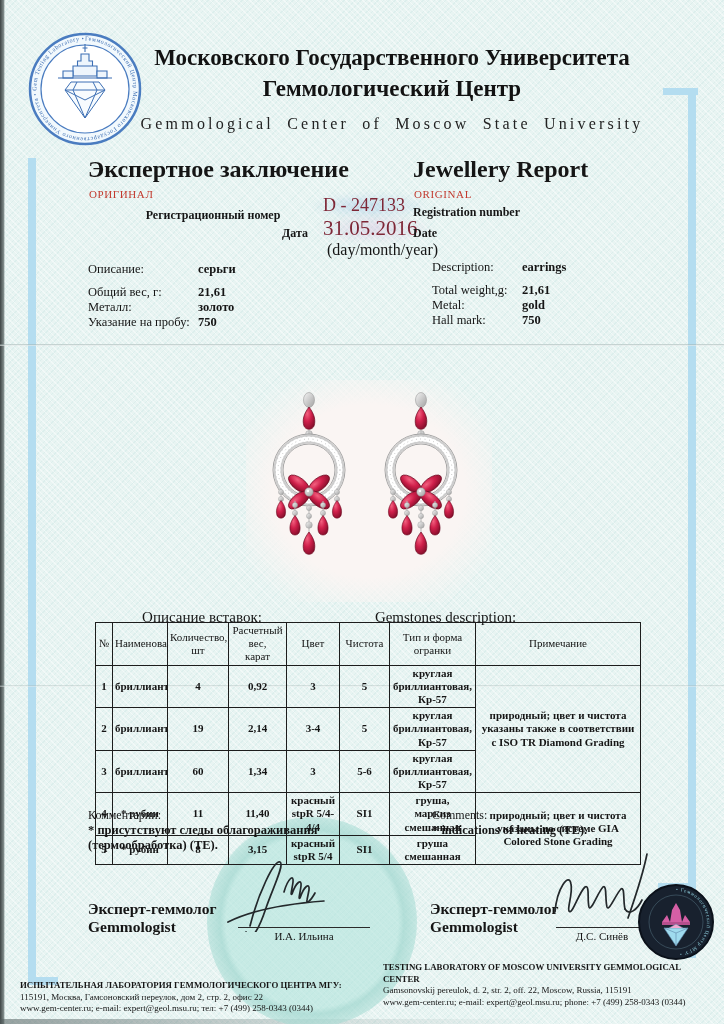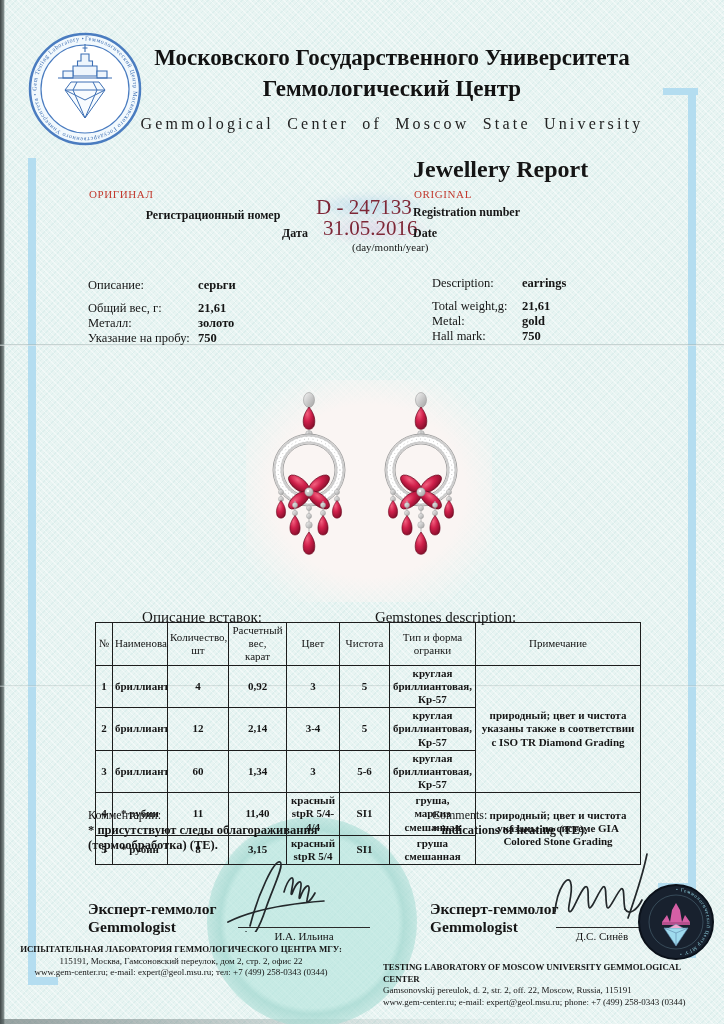--- a/index.html
+++ b/index.html
@@ -36,29 +36,29 @@
   
   .title-ru{left:88px;top:156px;font-size:24px;font-weight:bold;}
   .title-en{left:413px;top:156px;font-size:24px;font-weight:bold;}
   .copy{font-size:11px;color:#c23a2e;letter-spacing:.6px;}
   .copy-ru{left:89px;top:188px;}
   .copy-en{left:414px;top:188px;}
   .reg-smear1{left:308px;top:193px;width:122px;height:26px;background:radial-gradient(ellipse,rgba(140,185,225,.4),transparent 72%);filter:blur(3px);}
   .reg-smear2{left:315px;top:214px;width:118px;height:30px;background:radial-gradient(ellipse,rgba(205,170,215,.35),transparent 72%);filter:blur(3px);}
   .reg-label-ru{left:118px;top:208px;width:190px;text-align:center;font-size:12px;font-weight:bold;}
   .date-label-ru{left:118px;top:226px;width:190px;text-align:right;font-size:12px;font-weight:bold;}
-  .reg-value{left:316px;top:195px;font-size:21px;color:#7e2737;}
+  .reg-value{left:323px;top:195px;font-size:18px;color:#7e2737;}
   .date-value{left:323px;top:216px;font-size:21px;color:#7e2737;}
-  .date-format{left:327px;top:241px;font-size:11px;margin-left:25px;}
+  .date-format{left:327px;top:241px;font-size:16px;}
   .reg-label-en{left:413px;top:205px;font-size:12px;font-weight:bold;}
   .date-label-en{left:413px;top:226px;font-size:12px;font-weight:bold;}
   
   .desc-col{font-size:12.5px;line-height:15px;}
-  .desc-left{left:88px;top:262px;width:320px;margin-top:16px;}
-  .desc-right{left:432px;top:276px;width:285px;}
+  .desc-left{left:88px;top:262px;width:320px;}
+  .desc-right{left:432px;top:260px;width:285px;}
   .desc-row{display:flex;}
   .desc-row.first{margin-bottom:8px;}
   .desc-left .dlabel{width:110px;}
   .desc-right .dlabel{width:90px;}
   .dvalue{font-weight:bold;}
   
   .photo{left:246px;top:380px;width:246px;height:222px;
     background:radial-gradient(ellipse at 50% 50%, #faf5f3 55%, rgba(250,245,243,0) 85%);}
   
   .cap{font-size:15px;}
@@ -83,21 +83,21 @@
   .sig-line-right{left:556px;top:927px;width:102px;}
   .sig-name{font-size:11px;text-align:center;}
   .sig-name-left{left:243px;top:930px;width:122px;text-align:center;}
   .sig-name-right{left:552px;top:930px;width:100px;}
   .sig-svg-left{left:212px;top:852px;width:165px;height:80px;}
   .sig-svg-right{left:543px;top:850px;width:115px;height:80px;}
   .seal-wrap{left:636px;top:882px;width:80px;height:80px;}
   
   .foot{font-size:9px;line-height:11.5px;}
   .foot b{font-size:8.8px;}
-  .foot-left{left:20px;top:944px;width:322px;text-align:center;}
+  .foot-left{left:20px;top:980px;width:322px;text-align:left;}
   .foot-right{left:383px;top:962px;width:335px;text-align:left;}
 </style>
 </head>
 <body>
 
 <div class="page">
 
   <div class="abs edge-left"></div>
   <div class="abs edge-bottom"></div>
   <div class="abs stripe stripe-left-v"></div>
@@ -130,20 +130,21 @@
       </g>
     </svg>
   </div>
 
   <div class="abs head-block">
     <div class="head-ru">Московского Государственного Университета</div>
     <div class="head-ru">Геммологический Центр</div>
     <div class="head-en">Gemmological Center of Moscow State University</div>
   </div>
 
+  <div class="abs title-ru">Экспертное заключение</div>
   <div class="abs copy copy-ru">ОРИГИНАЛ</div>
   <div class="abs title-en">Jewellery Report</div>
   <div class="abs copy copy-en">ORIGINAL</div>
 
   <div class="abs reg-smear1"></div>
   <div class="abs reg-smear2"></div>
   <div class="abs reg-label-ru">Регистрационный номер</div>
   <div class="abs reg-value">D - 247133</div>
   <div class="abs reg-label-en">Registration number</div>
   <div class="abs date-label-ru">Дата</div>
@@ -292,21 +293,21 @@
         <td>5</td>
         <td>круглая
 бриллиантовая, Кр-57</td>
         <td rowspan="3">природный; цвет и чистота
 указаны также в соответствии
 с ISO TR Diamond Grading</td>
       </tr>
       <tr class="r2">
         <td>2</td>
         <td>бриллиант</td>
-        <td>12</td>
+        <td>19</td>
         <td>2,14</td>
         <td>3-4</td>
         <td>5</td>
         <td>круглая
 бриллиантовая, Кр-57</td>
       </tr>
       <tr class="r3">
         <td>3</td>
         <td>бриллиант</td>
         <td>60</td>

